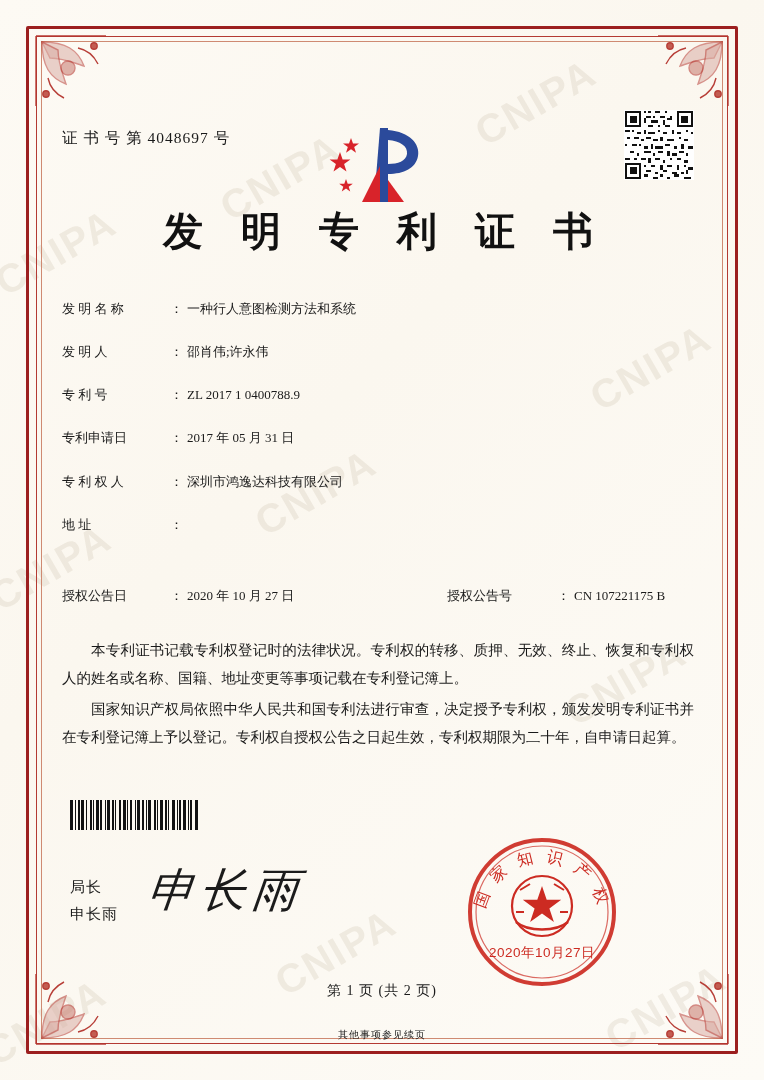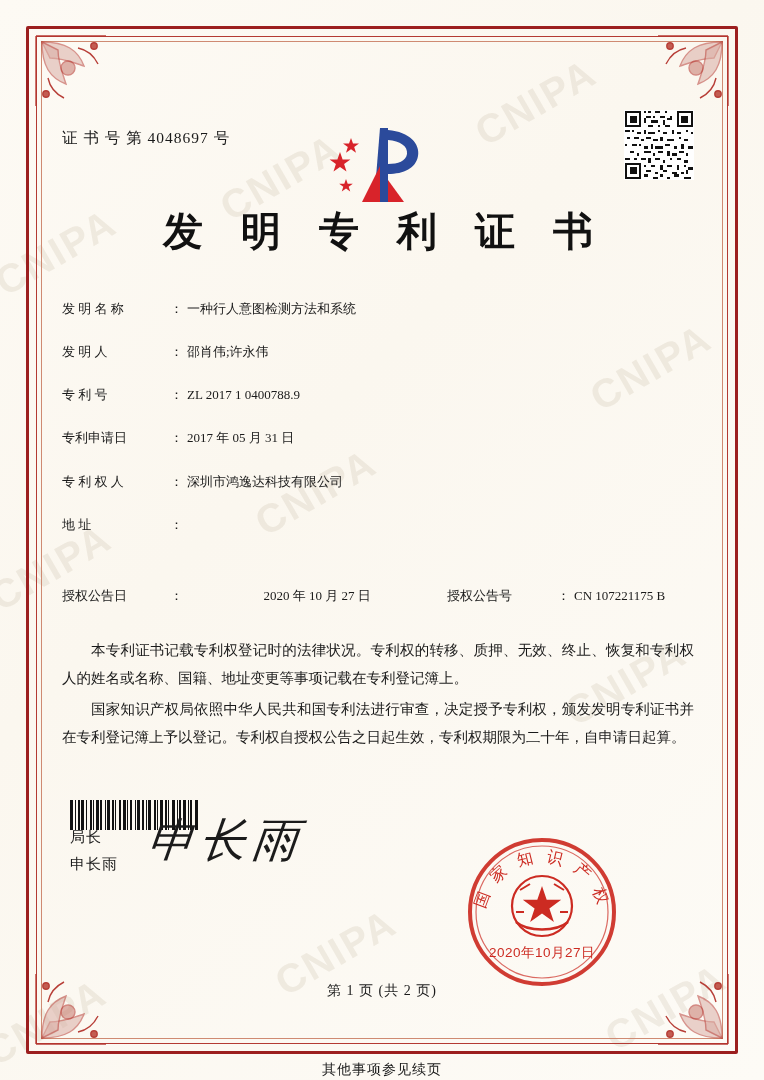--- a/index.html
+++ b/index.html
@@ -134,21 +134,21 @@
     width: 108px;
     flex: 0 0 108px;
     letter-spacing: 0;
     white-space: nowrap;
   }
   .f-colon { margin-right: 4px; }
   .f-value {
     flex: 1 1 auto;
     word-break: break-word;
   }
-  .field.split .f-value { flex: 0 0 auto; width: 260px; text-align: center; }
+  .field.split .f-value { flex: 0 0 auto; width: 260px; }
   .f-label2 {
     width: 110px;
     flex: 0 0 110px;
     white-space: nowrap;
   }
   .f-value2 { flex: 1 1 auto; margin-top: 28px; }
 
   .paragraphs {
     margin-top: 30px;
     font-size: 14.5px;
@@ -173,21 +173,21 @@
   }
   .barcode i {
     display: block;
     background: #111;
   }
 
   
   .sig-block {
     position: absolute;
     left: 70px;
-    top: 824px;
+    top: 874px;
     display: flex;
     align-items: flex-start;
   }
   .sig-label {
     font-size: 15px;
     line-height: 1.8;
     letter-spacing: 1px;
   }
   .sig-hand {
     margin-left: 30px;
@@ -226,23 +226,22 @@
     top: 982px;
     text-align: center;
     font-size: 14px;
     letter-spacing: 1px;
   }
   .footnote {
     position: absolute;
     left: 0; right: 0;
     top: 1028px;
     text-align: center;
-    font-size: 14px;
+    font-size: 10px;
     letter-spacing: 1px;
-    margin-top: 33px;
   }
 </style>
 </head>
 <body>
 
 <div class="page">
 
   <div class="wm a">CNIPA</div>
   <div class="wm b">CNIPA</div>
   <div class="wm c">CNIPA</div>

